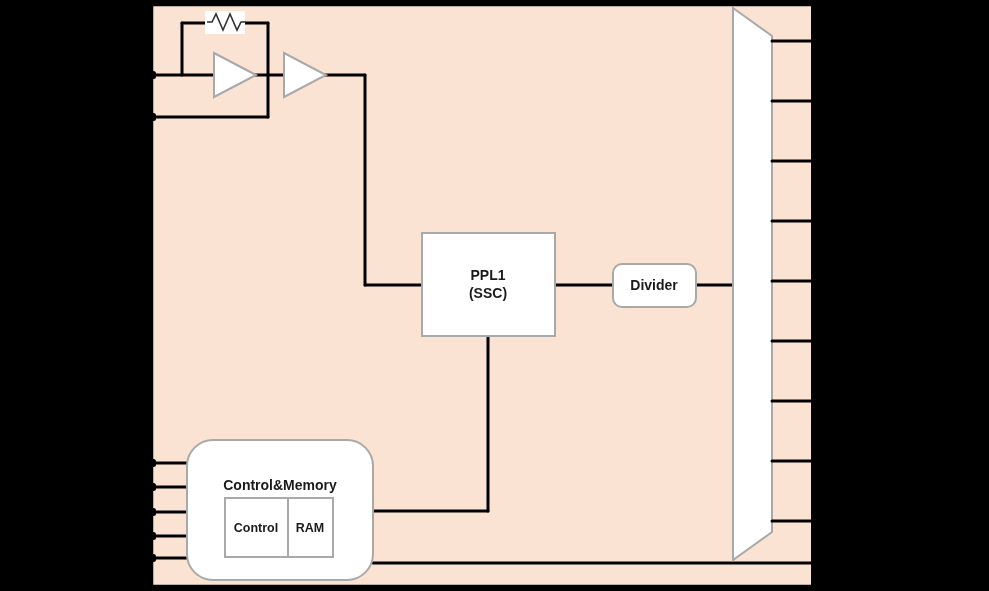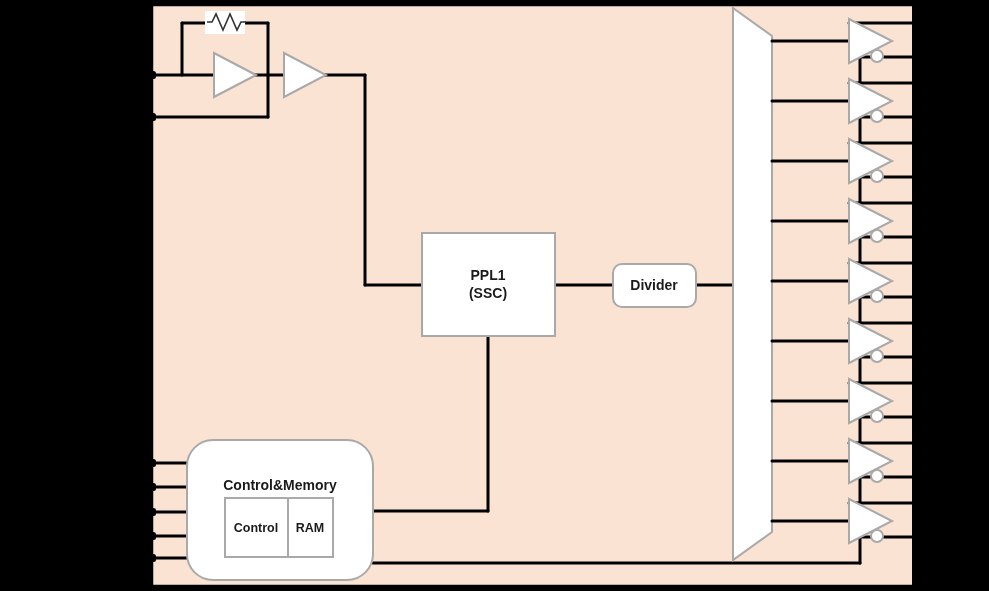--- a/index.html
+++ b/index.html
@@ -1,20 +1,20 @@
 <!DOCTYPE html>
 <html style="--canvas-bg: #000000; --block-fill: #FAE3D3; --outline: #000000; --shape-stroke: #A9A9A9; --shape-fill: #FFFFFF; --text: #1A1A1A;"><head>
 <meta charset="utf-8">
 <style>
   :root{
     --canvas-bg:#000000; --block-fill:#FAE3D3; --outline:#000000;
     --shape-stroke:#A9A9A9; --shape-fill:#FFFFFF; --text:#1A1A1A;
   }
   html,body{margin:0;padding:0;background:var(--canvas-bg);}
-  .stage{width:912px;height:591px;position:relative;background:var(--canvas-bg);overflow:hidden;}
+  .stage{width:811px;height:591px;position:relative;background:var(--canvas-bg);overflow:hidden;}
   svg{display:block;}
   .wire{stroke:var(--outline);stroke-width:3;stroke-linecap:round;fill:none;}
   .thin{stroke:#333333;stroke-width:1.6;fill:none;stroke-linejoin:miter;}
   .shape{fill:var(--shape-fill);stroke:var(--shape-stroke);stroke-width:2;}
   .noborder{fill:var(--shape-fill);stroke:none;}
   .pin{fill:var(--outline);stroke:none;}
   .lbl{font-family:"Liberation Sans",sans-serif;font-weight:bold;fill:var(--text);
        text-anchor:middle;font-size:14px;}
   .lbl-sm{font-family:"Liberation Sans",sans-serif;font-weight:bold;fill:var(--text);
        text-anchor:middle;font-size:12.5px;}

